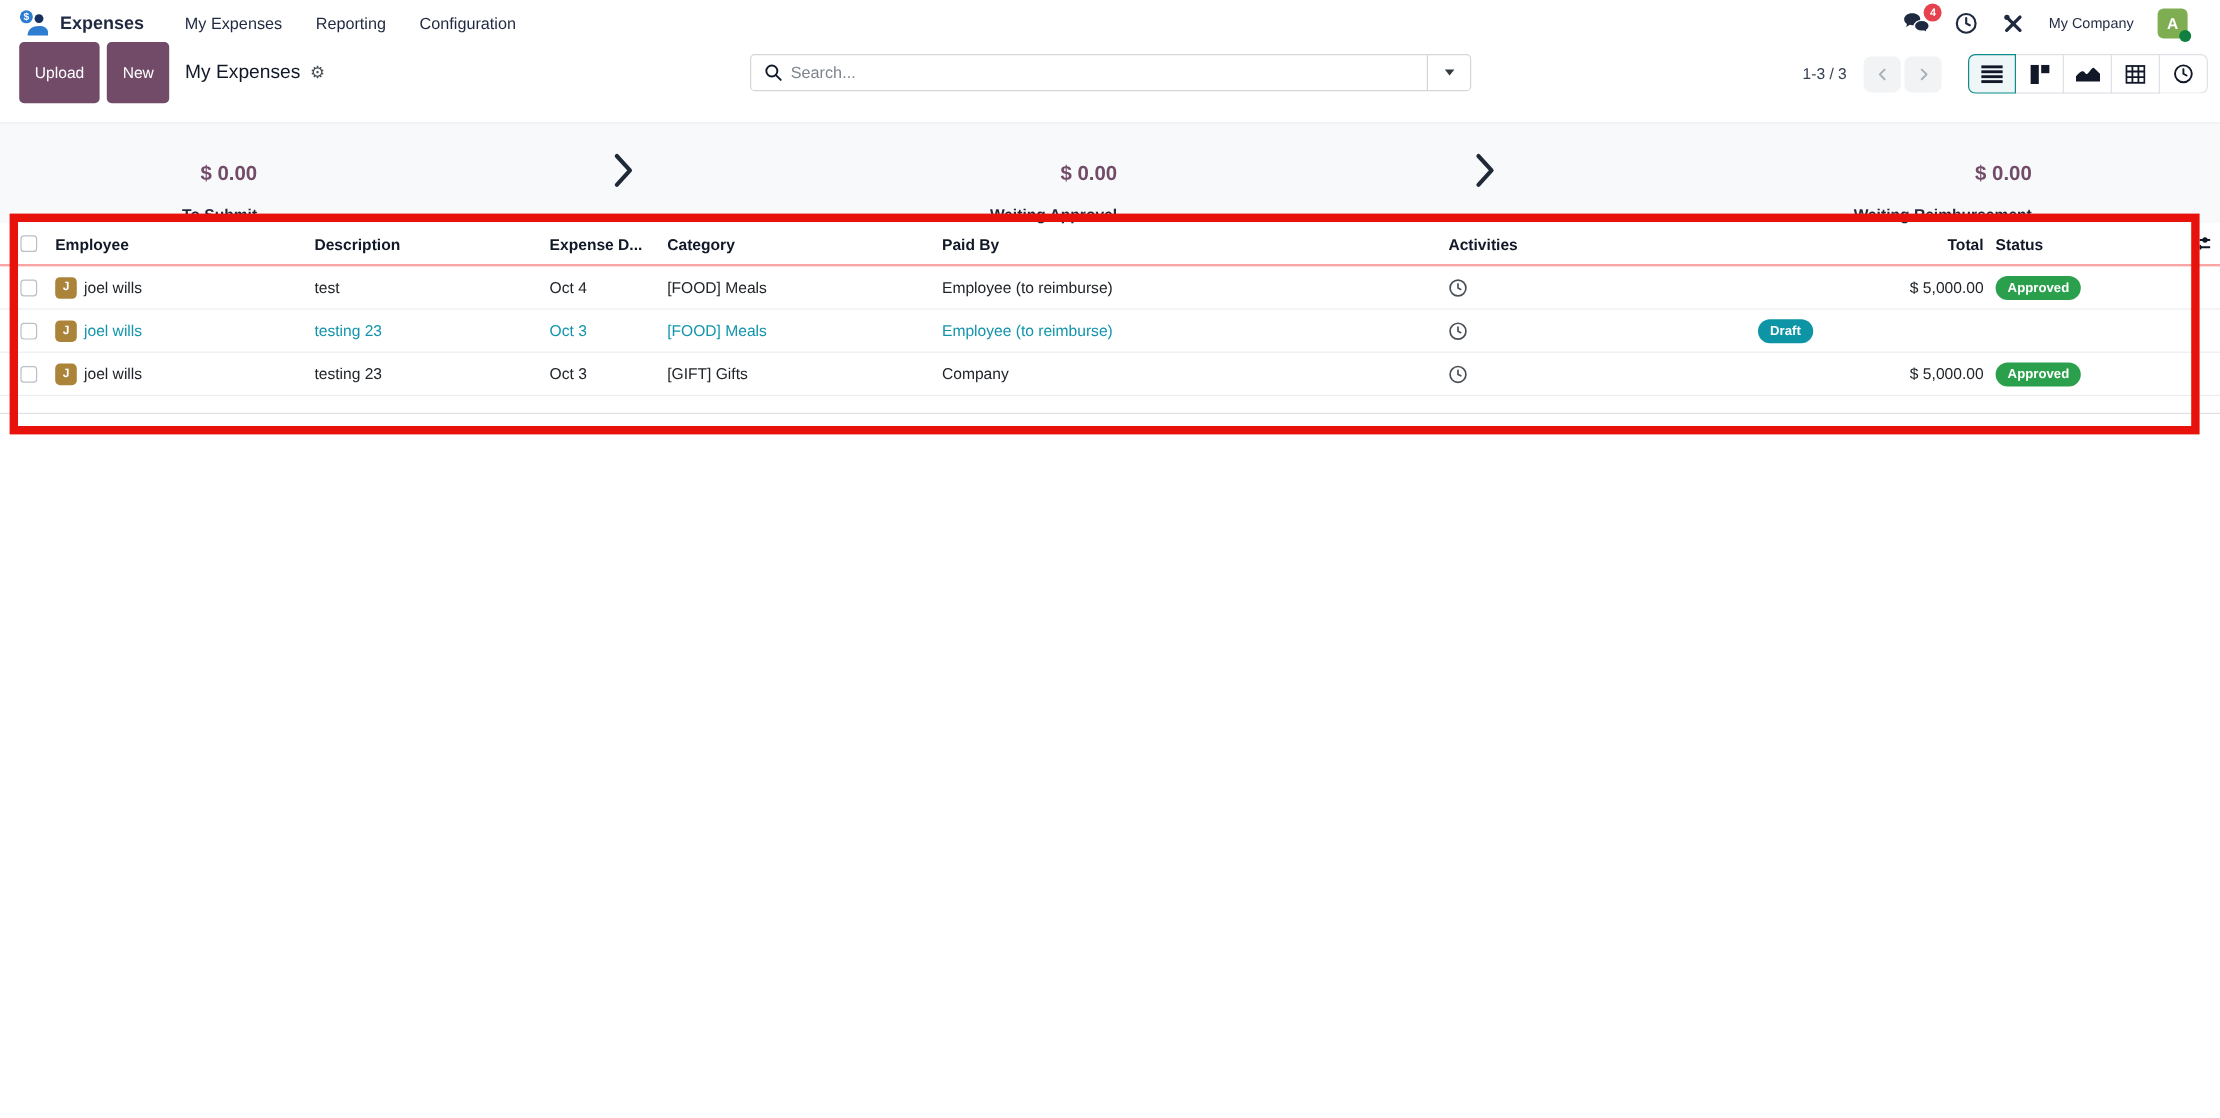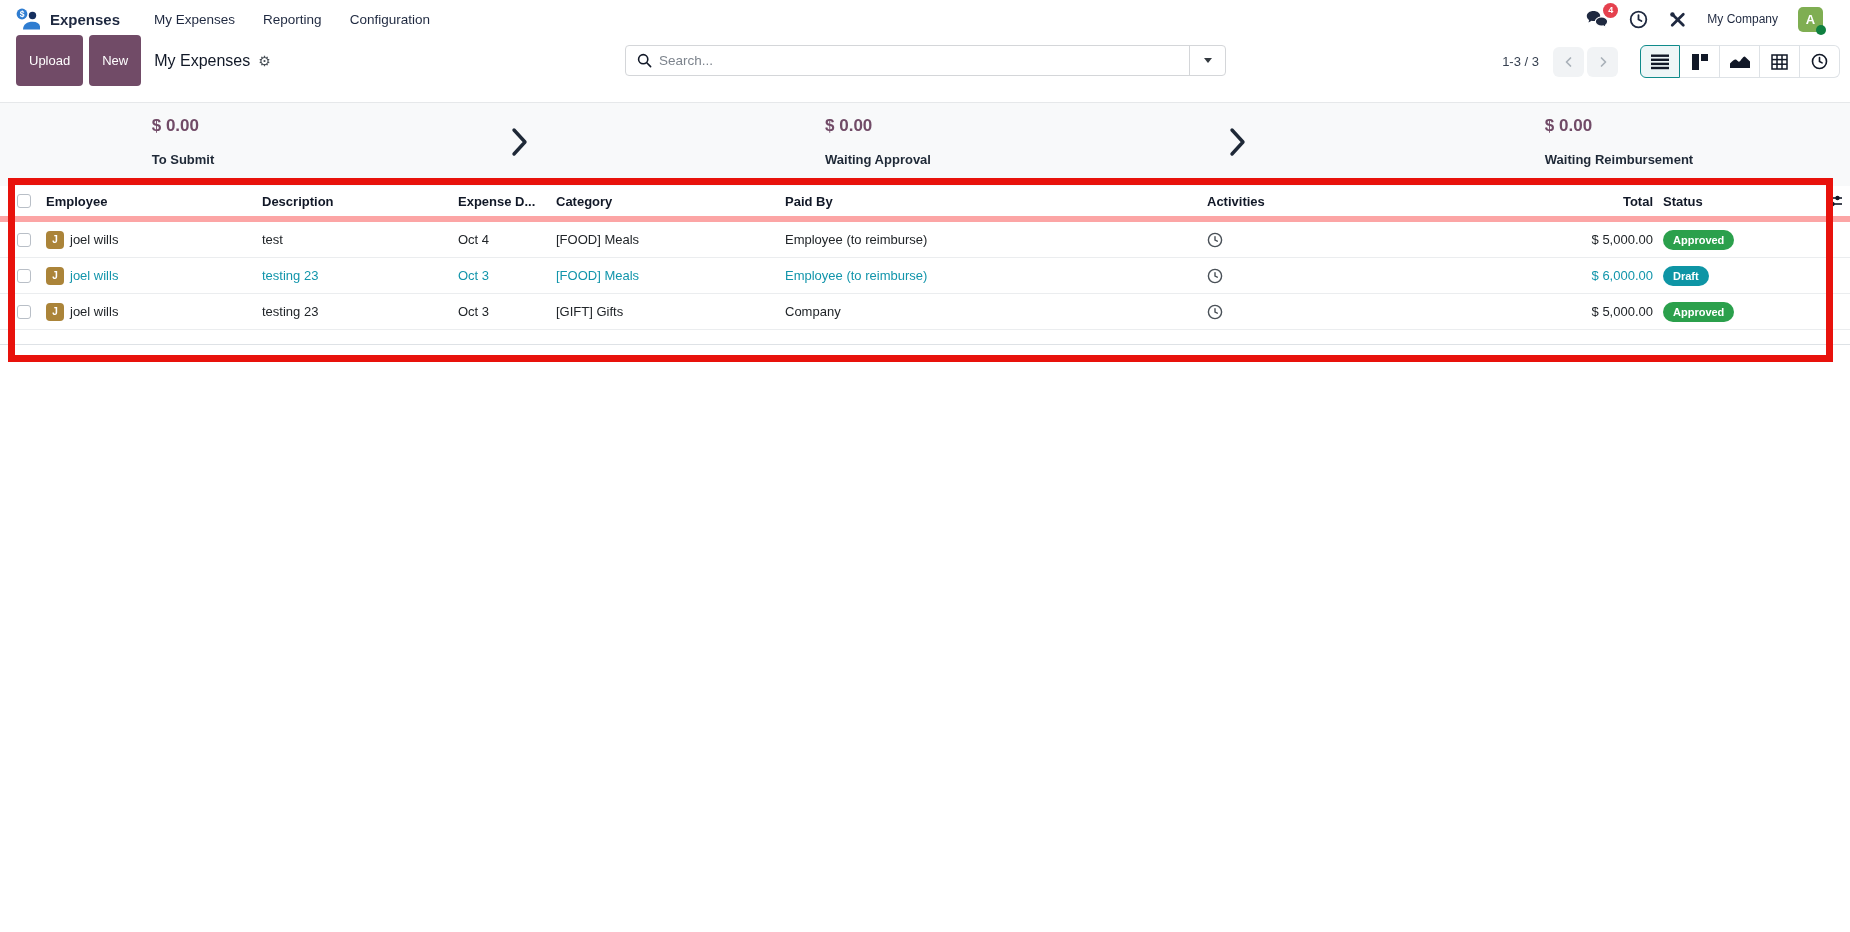--- a/index.html
+++ b/index.html
@@ -52,28 +52,28 @@
     display:flex; align-items:center; justify-content:center; cursor:pointer; }
   .pager-btn + .pager-btn{ margin-left:3px; }
   .switcher{ display:flex; margin-left:22px; }
   .sw-btn{ width:40px; height:33px; background:#fff; border:1px solid #dee2e6; border-left-width:0;
     display:flex; align-items:center; justify-content:center; cursor:pointer; }
   .sw-btn:first-child{ border-left-width:1px; border-radius:6px 0 0 6px; }
   .sw-btn:last-child{ border-radius:0 6px 6px 0; }
   .sw-btn.active{ border:1px solid #0f8b8b; background:#eef6f7; }
   
   .dashboard{ position:relative; height:83px; background:#f8f9fa; }
-  .dash-card{ position:absolute; top:13px; transform:translateX(-50%); text-align:left; cursor:pointer; }
+  .dash-card{ position:absolute; top:32px; transform:translateX(-50%); text-align:right; cursor:pointer; }
   .dash-amount{ font-size:17px; font-weight:700; color:var(--primary); }
   .dash-label{ font-size:13px; font-weight:700; color:#1f2937; margin-top:16px; }
   .dash-arrow{ position:absolute; top:24px; transform:translateX(-50%); }
   
   .list-view{ background:#fff; }
   .lv-row{ display:flex; align-items:center; height:36px; border-bottom:1px solid #ebedef; }
-  .lv-header{ font-weight:700; border-bottom:6px solid #fca5a5; color:#111827; }
+  .lv-header{ font-weight:700; border-bottom:2px solid #fca5a5; color:#111827; }
   .cell{ display:flex; align-items:center; padding-right:8px; overflow:hidden; white-space:nowrap; height:100%;}
   .col-cb{ width:42px; padding-left:17px; }
   .col-employee{ width:220px; padding-left:4px; }
   .col-desc{ width:196px; }
   .col-date{ width:98px; }
   .col-cat{ width:229px; }
   .col-paid{ width:381px; }
   .col-act{ width:254px; padding-left:6px;margin-left:35px; }
   .col-total{ width:198px; justify-content:flex-end; padding-right:0; }
   .col-status{ width:180px; padding-left:10px; }
@@ -331,23 +331,20 @@
         <span class="cell-text">Employee (to reimburse)</span>
       </div>
     <div class="cell col-act">
       <button class="clock-btn">
         <svg width="16" height="16" viewBox="0 0 16 16">
             <circle cx="8" cy="8" r="6.6" fill="none" stroke="currentColor" stroke-width="1.4"></circle>
             <path d="M8 4.6 V8 l2.3 1.2" fill="none" stroke="currentColor" stroke-width="1.4" stroke-linecap="round"></path>
           </svg>
       </button>
     </div>
-    <div class="cell col-total">
-        <span class="cell-text">$ 6,000.00</span>
-      </div>
     <div class="cell col-status">
         <span class="badge badge-teal">Draft</span>
       </div>
     <div class="cell col-fill"></div>
   </div>
 
   <div class="lv-row data-row">
     <div class="cell col-cb">
         <span class="checkbox"></span>
       </div>

